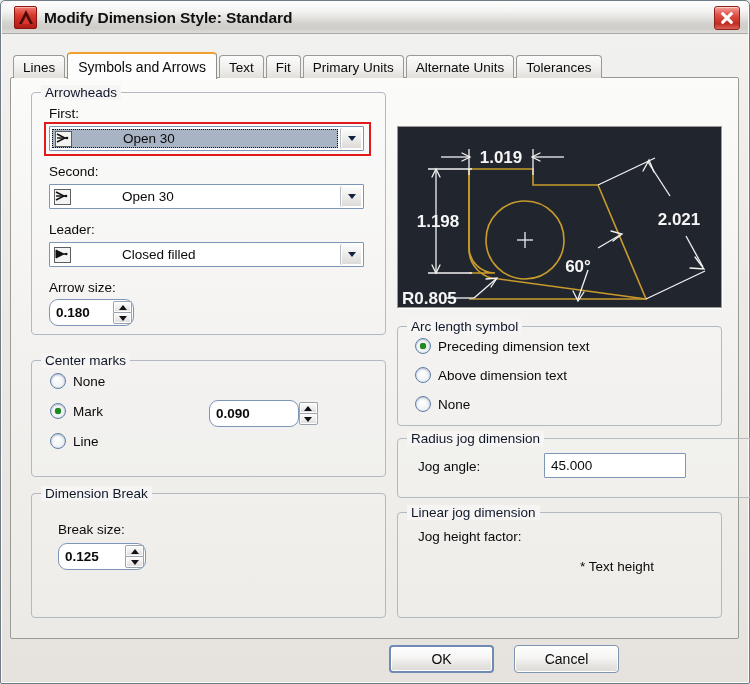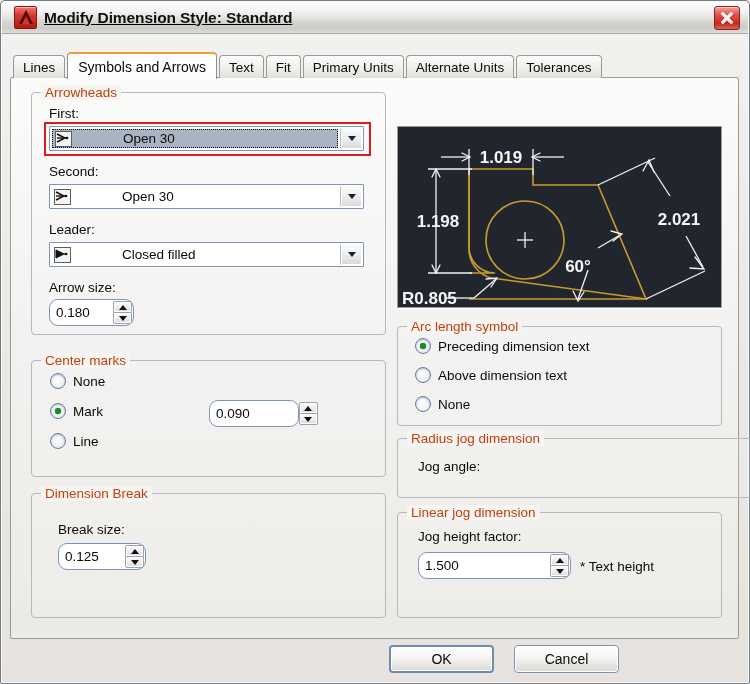--- a/index.html
+++ b/index.html
@@ -40,21 +40,20 @@
     height: 32px;
     box-sizing: border-box;
     background: linear-gradient(to bottom,
         #fdfdfd 0%, #f4f4f3 28%, #e3e2df 52%,
         #d4d2ce 68%, #cfcdc9 85%, #dedcd8 100%);
     border-radius: 4px 4px 0 0;
     border-bottom: 1px solid #a9a9a3;
     display: flex;
     align-items: center;
     padding: 0 6px;
-    text-decoration: underline;
   }
 
   .acad-logo {
     width: 21px;
     height: 21px;
     margin-left: 6px;
     margin-right: 7px;
     flex: none;
     background: linear-gradient(to bottom, #f07a70 0%, #d9362c 40%, #b01d16 100%);
     border: 1px solid #8d1510;
@@ -178,21 +177,21 @@
     border: 1px solid #b4b8c0;
     border-radius: 4px;
     background: rgba(255,255,255,0.12);
   }
   .group > .legend {
     position: absolute;
     top: -8px;
     left: 9px;
     padding: 0 4px;
     font-size: 13.5px;
-    color: #c2410c;
+    color: #0f172a;
     background: #f6f5f3;
     white-space: nowrap;
   }
 
   .fieldlabel {
     position: absolute;
     font-size: 13.5px;
     color: #0a0a0a;
     white-space: nowrap;
   }
@@ -277,20 +276,21 @@
   }
   .spinbox {
     position: absolute;
     box-sizing: border-box;
     height: 27px;
     border: 1px solid #7d96b8;
     background: #ffffff;
     display: flex;
     align-items: stretch;
     border-radius: 9px;
+    font-weight: bold;
   }
   .spinbox .sb-val {
     flex: 1 1 auto;
     display: flex;
     align-items: center;
     font-size: 13.5px;
     color: #0a0a0a;
     padding-left: 6px;
     white-space: nowrap;
   }
@@ -639,38 +639,30 @@
             <span class="dot"></span>
             <span class="rlabel">None</span>
           </div>
         </div>
 
         <div class="group" style="left:386px; top:360px; width:367px; height:60px;">
           <div class="legend">Radius jog dimension</div>
 
           <div class="fieldlabel" style="left:20px; top:20px;">Jog angle:</div>
 
+          <div class="textfield" style="left:146px; top:14px; width:142px;">
+            <span class="tf-val">45.000</span>
+          </div>
         </div>
 
         <div class="group" style="left:386px; top:434px; width:325px; height:106px;">
           <div class="legend">Linear jog dimension</div>
 
           <div class="fieldlabel" style="left:20px; top:16px;">Jog height factor:</div>
 
-          <div class="spinbox" style="left:20px; top:39px; width:153px;">
-            <div class="sb-val">1.500</div>
-            <div class="spinner">
-              <div class="sp up">
-                  <span class="tri-up"></span>
-                </div>
-              <div class="sp dn">
-                  <span class="tri-dn"></span>
-                </div>
-            </div>
-          </div>
 
           <div class="fieldlabel" style="left:182px; top:46px;">* Text height</div>
         </div>
 
       </div>
 
       <div class="btn default" style="left:383px; top:607px; width:105px;">
         <span>OK</span>
       </div>
       <div class="btn" style="left:508px; top:607px; width:105px;">

